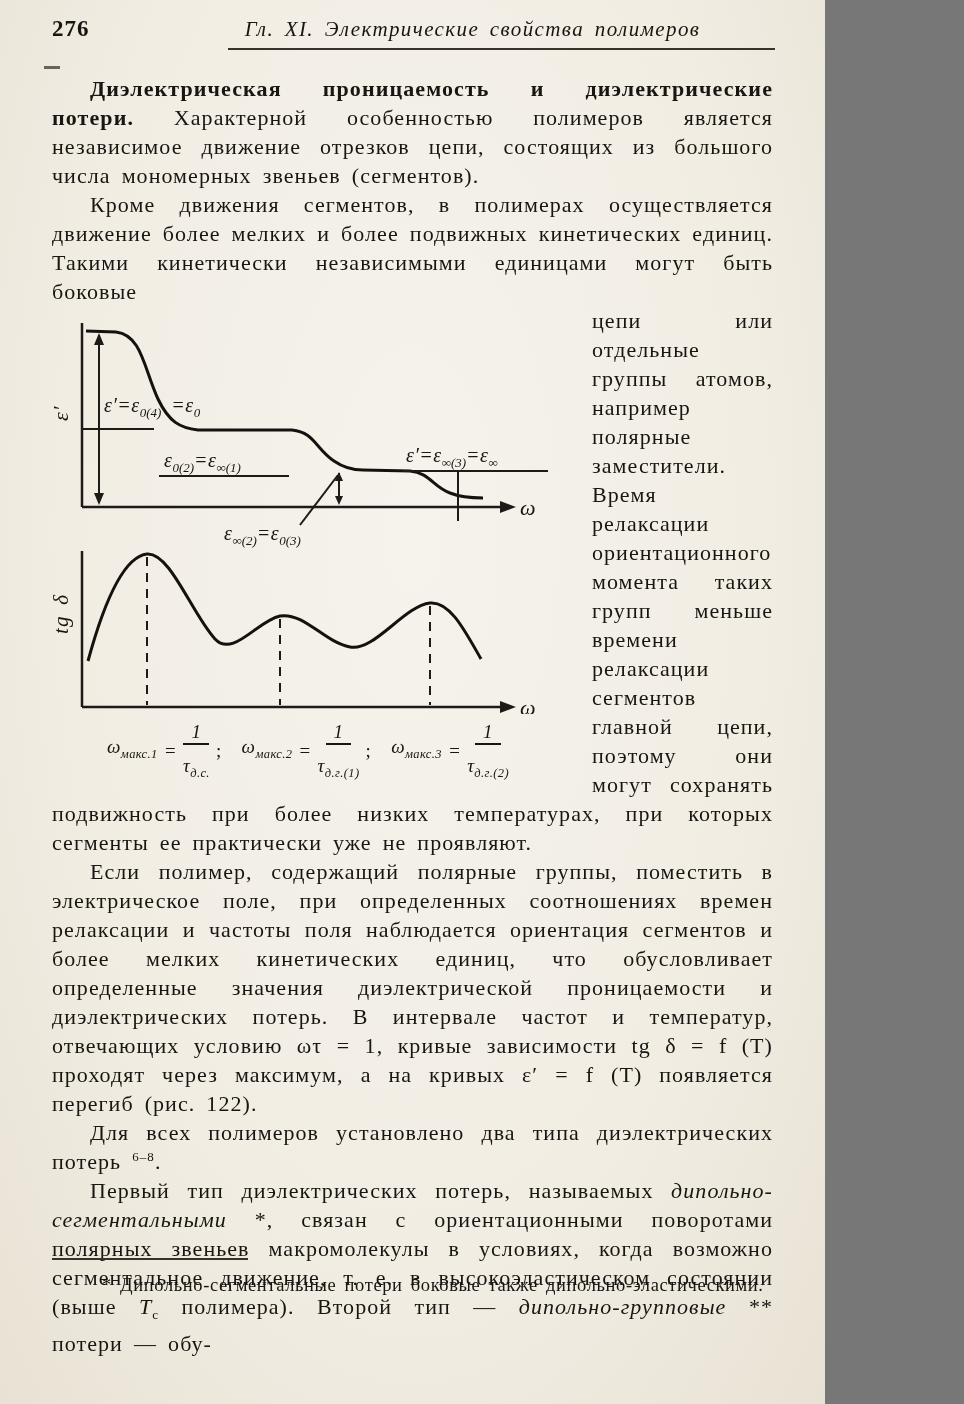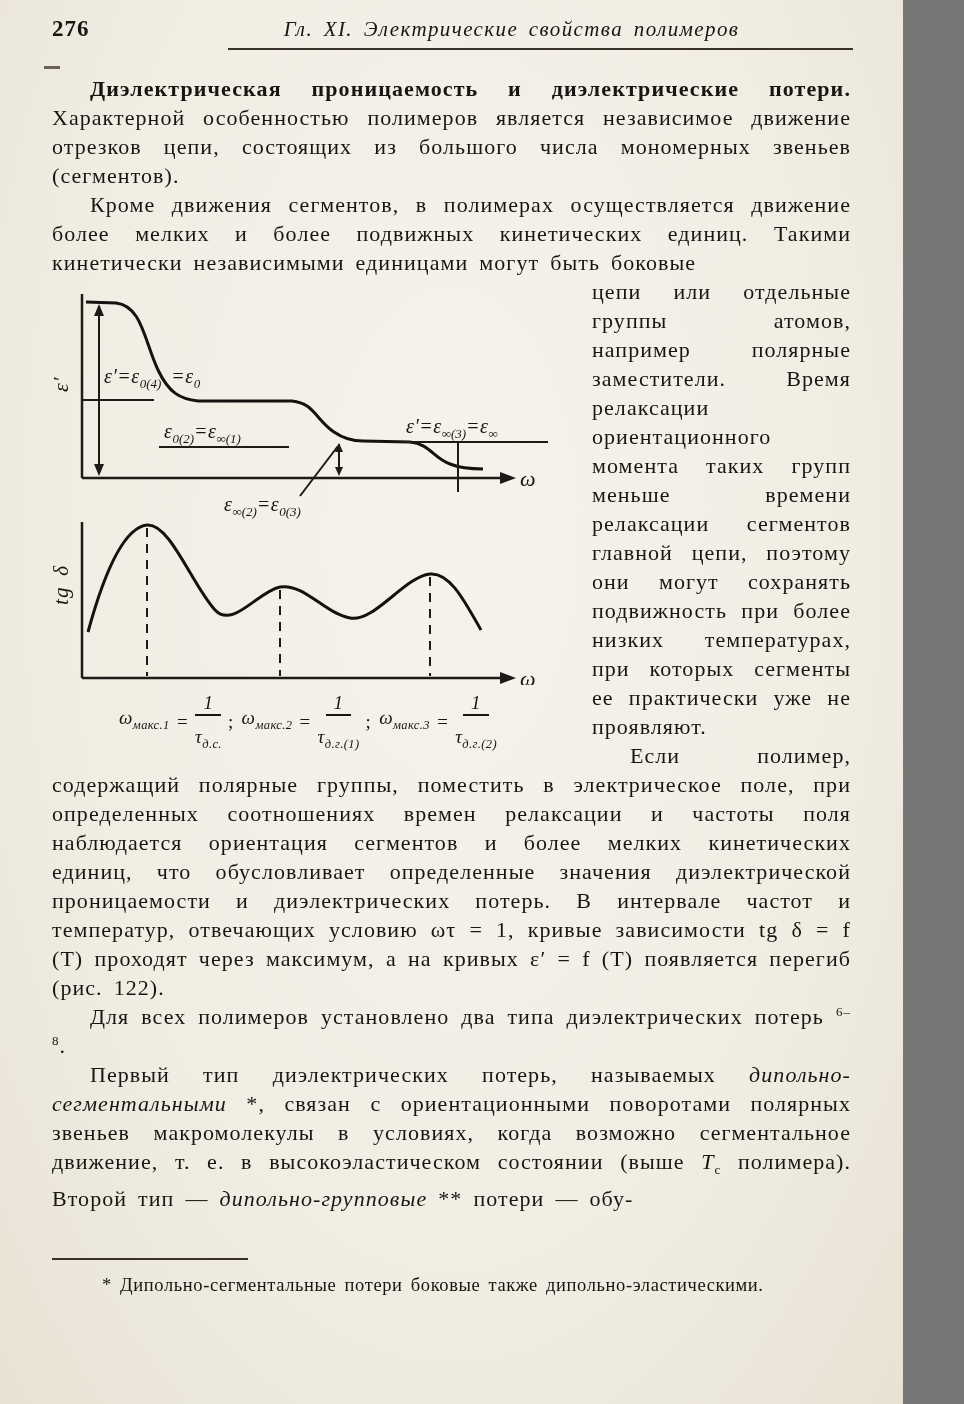--- a/index.html
+++ b/index.html
@@ -1,19 +1,19 @@
 <!DOCTYPE html>
 <html lang="ru"><head>
 <meta charset="utf-8">
 <title>276 — Гл. XI</title>
 <style>
   * { margin:0; padding:0; box-sizing:border-box; }
   body { width:964px; background:#777; font-family:"Liberation Serif","DejaVu Serif",serif; }
   .page {
-    width:903px; height:1404px; position:relative; overflow:hidden;
+    width:825px; height:1404px; position:relative; overflow:hidden;
     background: radial-gradient(ellipse at 50% 38%, #f6f3ec 0%, #f1ede3 60%, #e8e2d4 100%);
     color:#181512;
     padding:14px 52px 0 52px;
   }
   
   .running-head { position:relative; height:60px; }
   .page-num { position:absolute; left:0; top:2px; font-size:23px; font-weight:bold; letter-spacing:1px; }
   .head-title { position:absolute; left:120px; right:0; top:3px; text-align:center; font-style:italic;
                 font-size:21px; letter-spacing:1.4px; word-spacing:4px; }
   .head-rule { position:absolute; left:176px; right:-2px; top:34px; height:2px; background:#38322a; }
@@ -31,21 +31,21 @@
 
   
   .fig-float { float:left; width:522px; margin:3px 18px 8px 0; }
   .fig-canvas { position:relative; width:522px; height:405px; }
   .fig-canvas svg { position:absolute; left:0; top:0; }
   svg text { font-family:"Liberation Serif","DejaVu Serif",serif; fill:#181512; }
   .ann { position:absolute; font-style:italic; font-size:20px; line-height:1;
          letter-spacing:0.5px; white-space:nowrap; }
   .ann sub { font-size:13px; letter-spacing:0; }
 
-  .fig-formulas { display:flex; align-items:center; justify-content:center; gap:4px;
+  .fig-formulas { display:flex; align-items:center; justify-content:center; gap:16px;
                   font-style:italic; font-size:19px; margin:8px 0 2px 0; letter-spacing:0.4px; }
   .fig-formulas sub { font-size:12.5px; }
   .formula { display:inline-flex; align-items:center; gap:4px; }
   .f-eq { padding:0 2px; }
   .frac { display:inline-flex; flex-direction:column; align-items:center; line-height:1; }
   .frac .num { border-bottom:2px solid #181512; padding:0 8px 2px 8px; }
   .frac .den { padding-top:11px; }
   .f-sep { padding:0 4px 0 2px; font-style:normal; }
 
   .fig-caption { margin:12px 8px 0 6px; width:496px; font-size:17.5px; line-height:24px;

